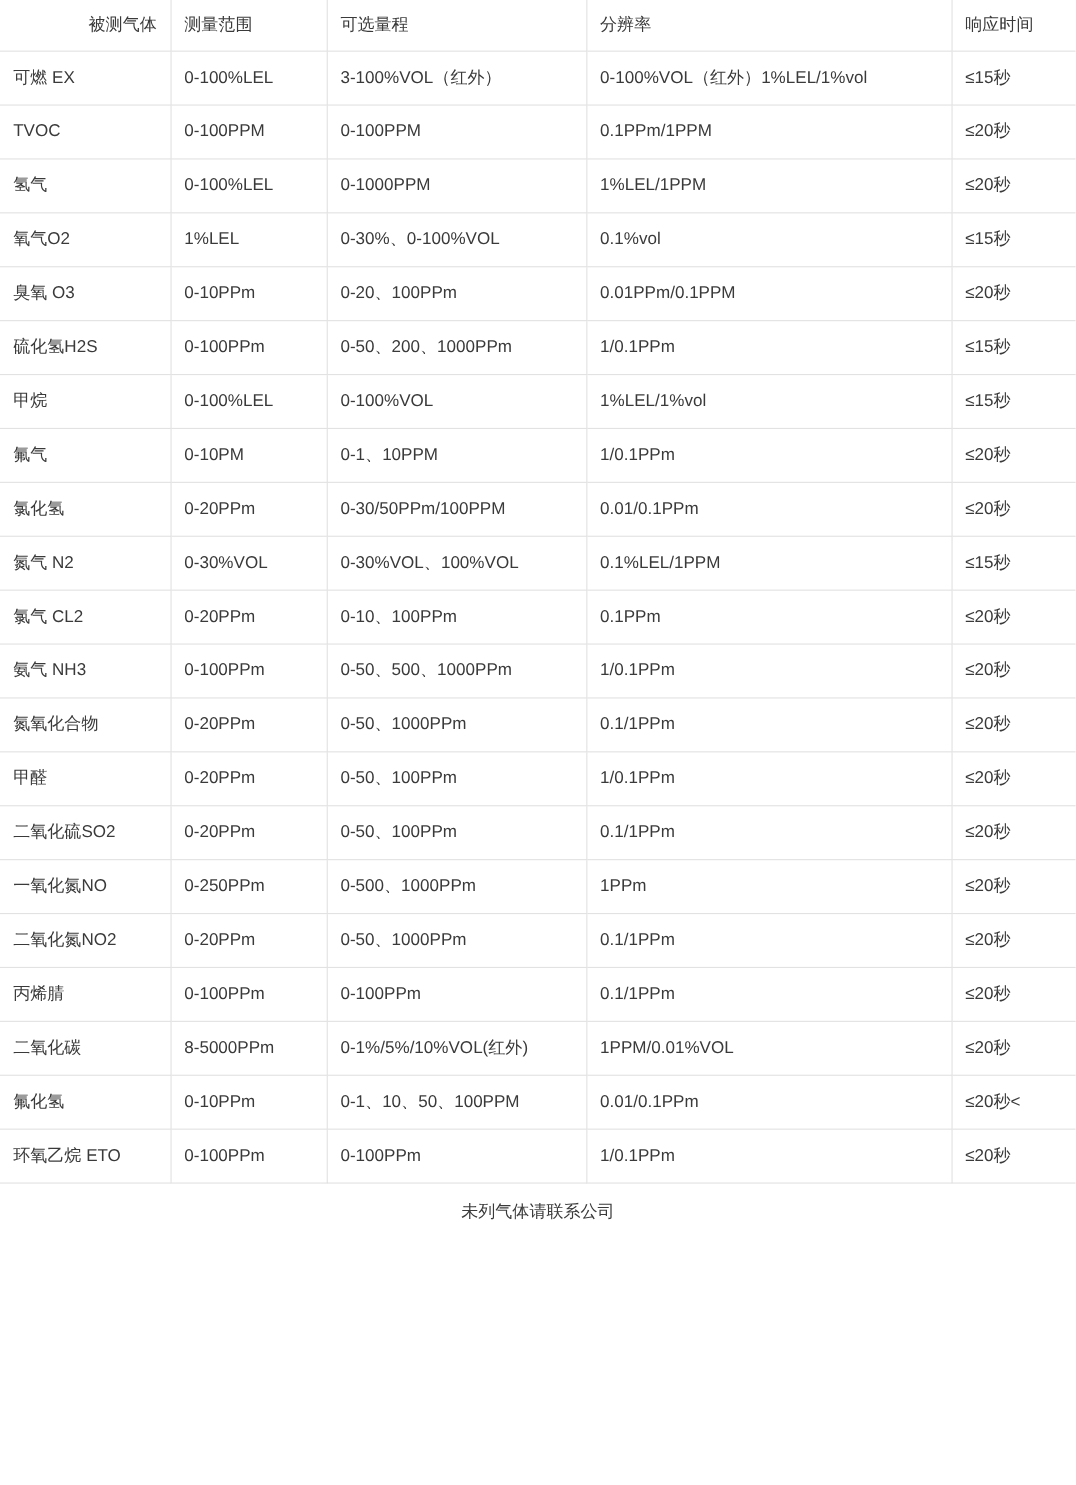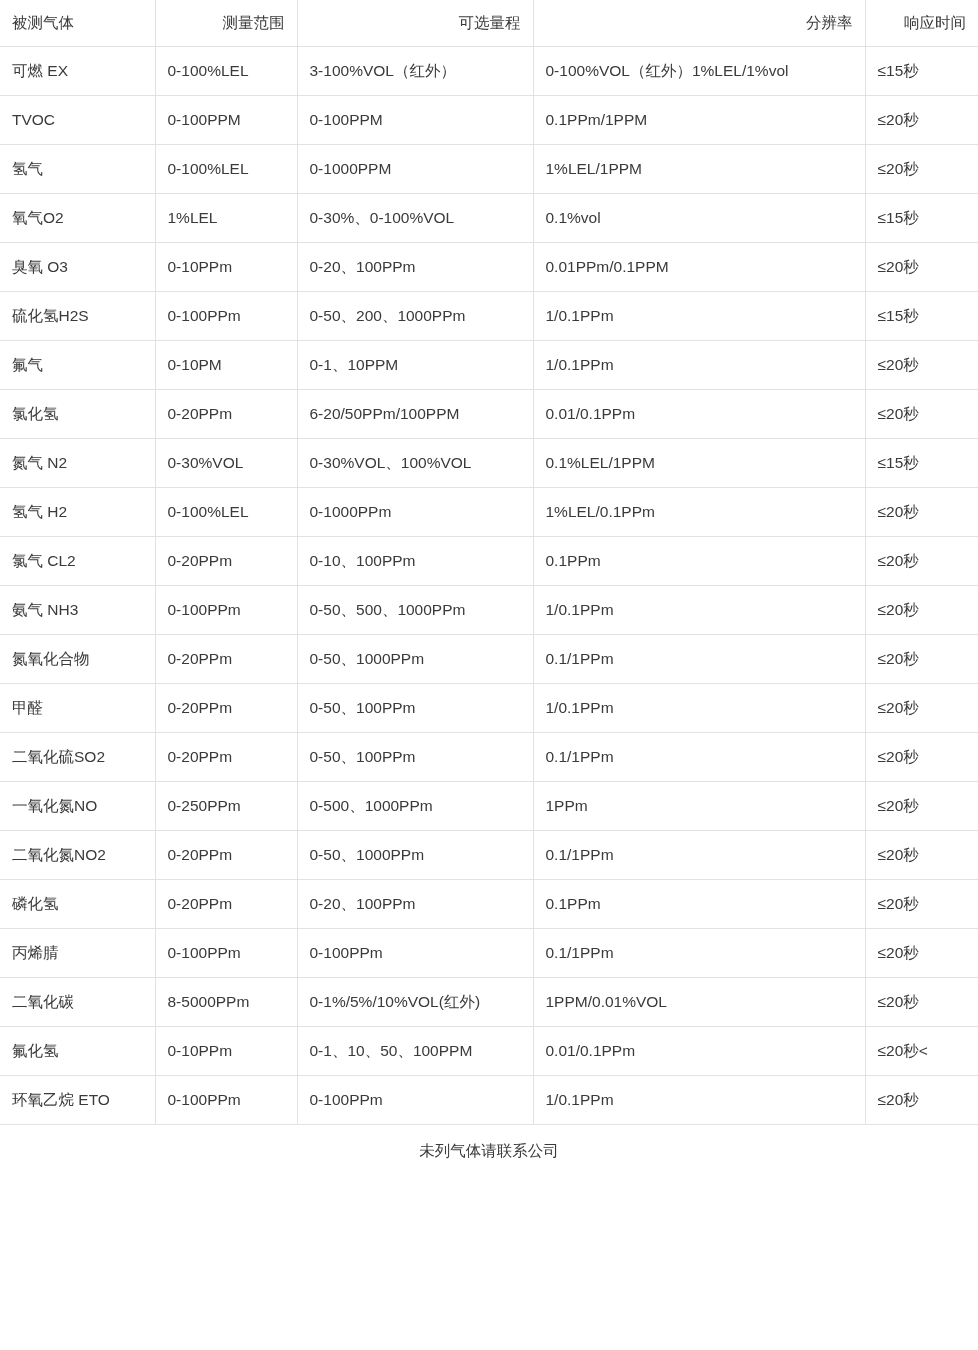--- a/index.html
+++ b/index.html
@@ -35,26 +35,26 @@
     text-align: left;
     line-height: 1.3;
     overflow: hidden;
     white-space: nowrap;
   }
   .gas-table th:last-child,
   .gas-table td:last-child {
     border-right: none;
   }
   .gas-table thead th {
+    text-align: left;
+    height: 46px;
+    color: #3a3a3a;
+  }
+  .gas-table thead th.left-head {
     text-align: right;
-    height: 46px;
-    color: #3a3a3a;
-  }
-  .gas-table thead th.left-head {
-    text-align: left;
   }
   .gas-table tbody td {
     color: #3a3a3a;
   }
   .footer-row td {
     text-align: center;
     border-right: none;
     border-bottom: none;
     height: 52px;
     color: #3a3a3a;
@@ -117,48 +117,48 @@
         <td>≤20秒</td>
       </tr>
       <tr>
         <td>硫化氢H2S</td>
         <td>0-100PPm</td>
         <td>0-50、200、1000PPm</td>
         <td>1/0.1PPm</td>
         <td>≤15秒</td>
       </tr>
       <tr>
+        <td>甲烷</td>
+        <td>0-100%LEL</td>
+        <td>0-100%VOL</td>
+        <td>1%LEL/1%vol</td>
+        <td>≤15秒</td>
+      </tr>
+      <tr>
         <td>氟气</td>
         <td>0-10PM</td>
         <td>0-1、10PPM</td>
         <td>1/0.1PPm</td>
         <td>≤20秒</td>
       </tr>
       <tr>
         <td>氯化氢</td>
         <td>0-20PPm</td>
-        <td>6-20/50PPm/100PPM</td>
+        <td>0-30/50PPm/100PPM</td>
         <td>0.01/0.1PPm</td>
         <td>≤20秒</td>
       </tr>
       <tr>
         <td>氮气 N2</td>
         <td>0-30%VOL</td>
         <td>0-30%VOL、100%VOL</td>
         <td>0.1%LEL/1PPM</td>
         <td>≤15秒</td>
       </tr>
       <tr>
-        <td>氢气 H2</td>
-        <td>0-100%LEL</td>
-        <td>0-1000PPm</td>
-        <td>1%LEL/0.1PPm</td>
-        <td>≤20秒</td>
-      </tr>
-      <tr>
         <td>氯气  CL2</td>
         <td>0-20PPm</td>
         <td>0-10、100PPm</td>
         <td>0.1PPm</td>
         <td>≤20秒</td>
       </tr>
       <tr>
         <td>氨气  NH3</td>
         <td>0-100PPm</td>
         <td>0-50、500、1000PPm</td>
@@ -191,27 +191,20 @@
         <td>0-250PPm</td>
         <td>0-500、1000PPm</td>
         <td>1PPm</td>
         <td>≤20秒</td>
       </tr>
       <tr>
         <td>二氧化氮NO2</td>
         <td>0-20PPm</td>
         <td>0-50、1000PPm</td>
         <td>0.1/1PPm</td>
-        <td>≤20秒</td>
-      </tr>
-      <tr>
-        <td>磷化氢</td>
-        <td>0-20PPm</td>
-        <td>0-20、100PPm</td>
-        <td>0.1PPm</td>
         <td>≤20秒</td>
       </tr>
       <tr>
         <td>丙烯腈</td>
         <td>0-100PPm</td>
         <td>0-100PPm</td>
         <td>0.1/1PPm</td>
         <td>≤20秒</td>
       </tr>
       <tr>

